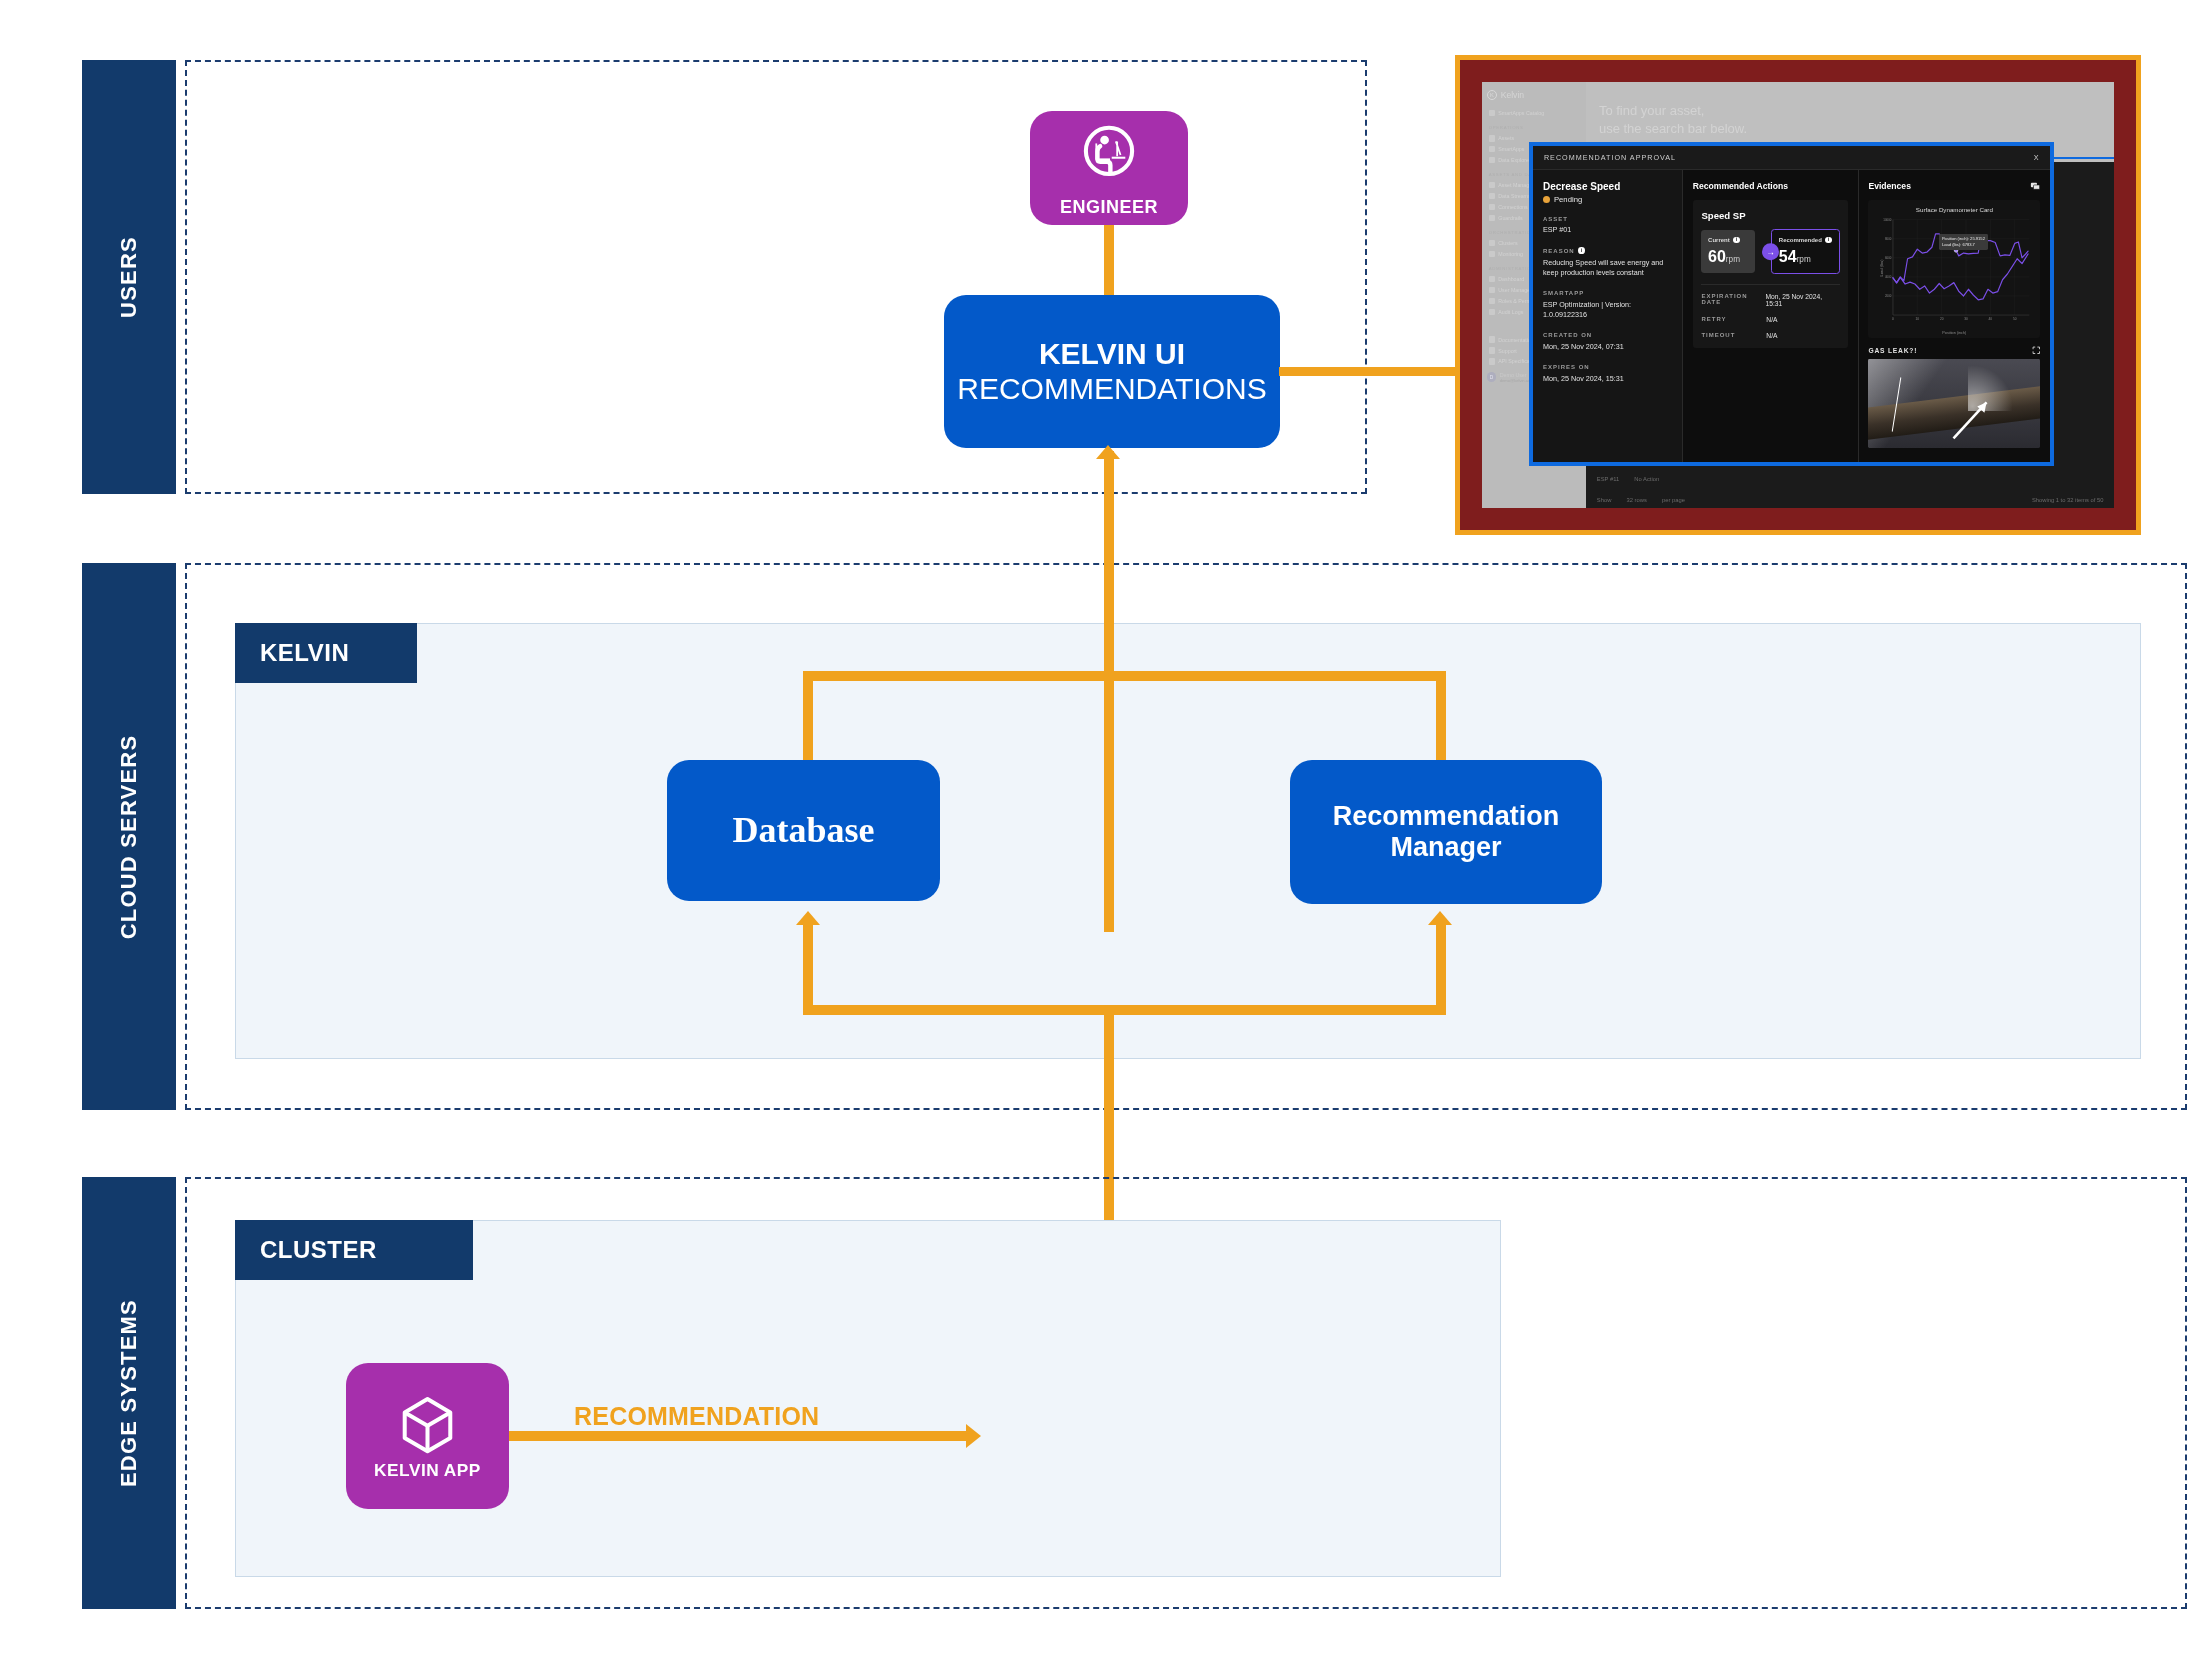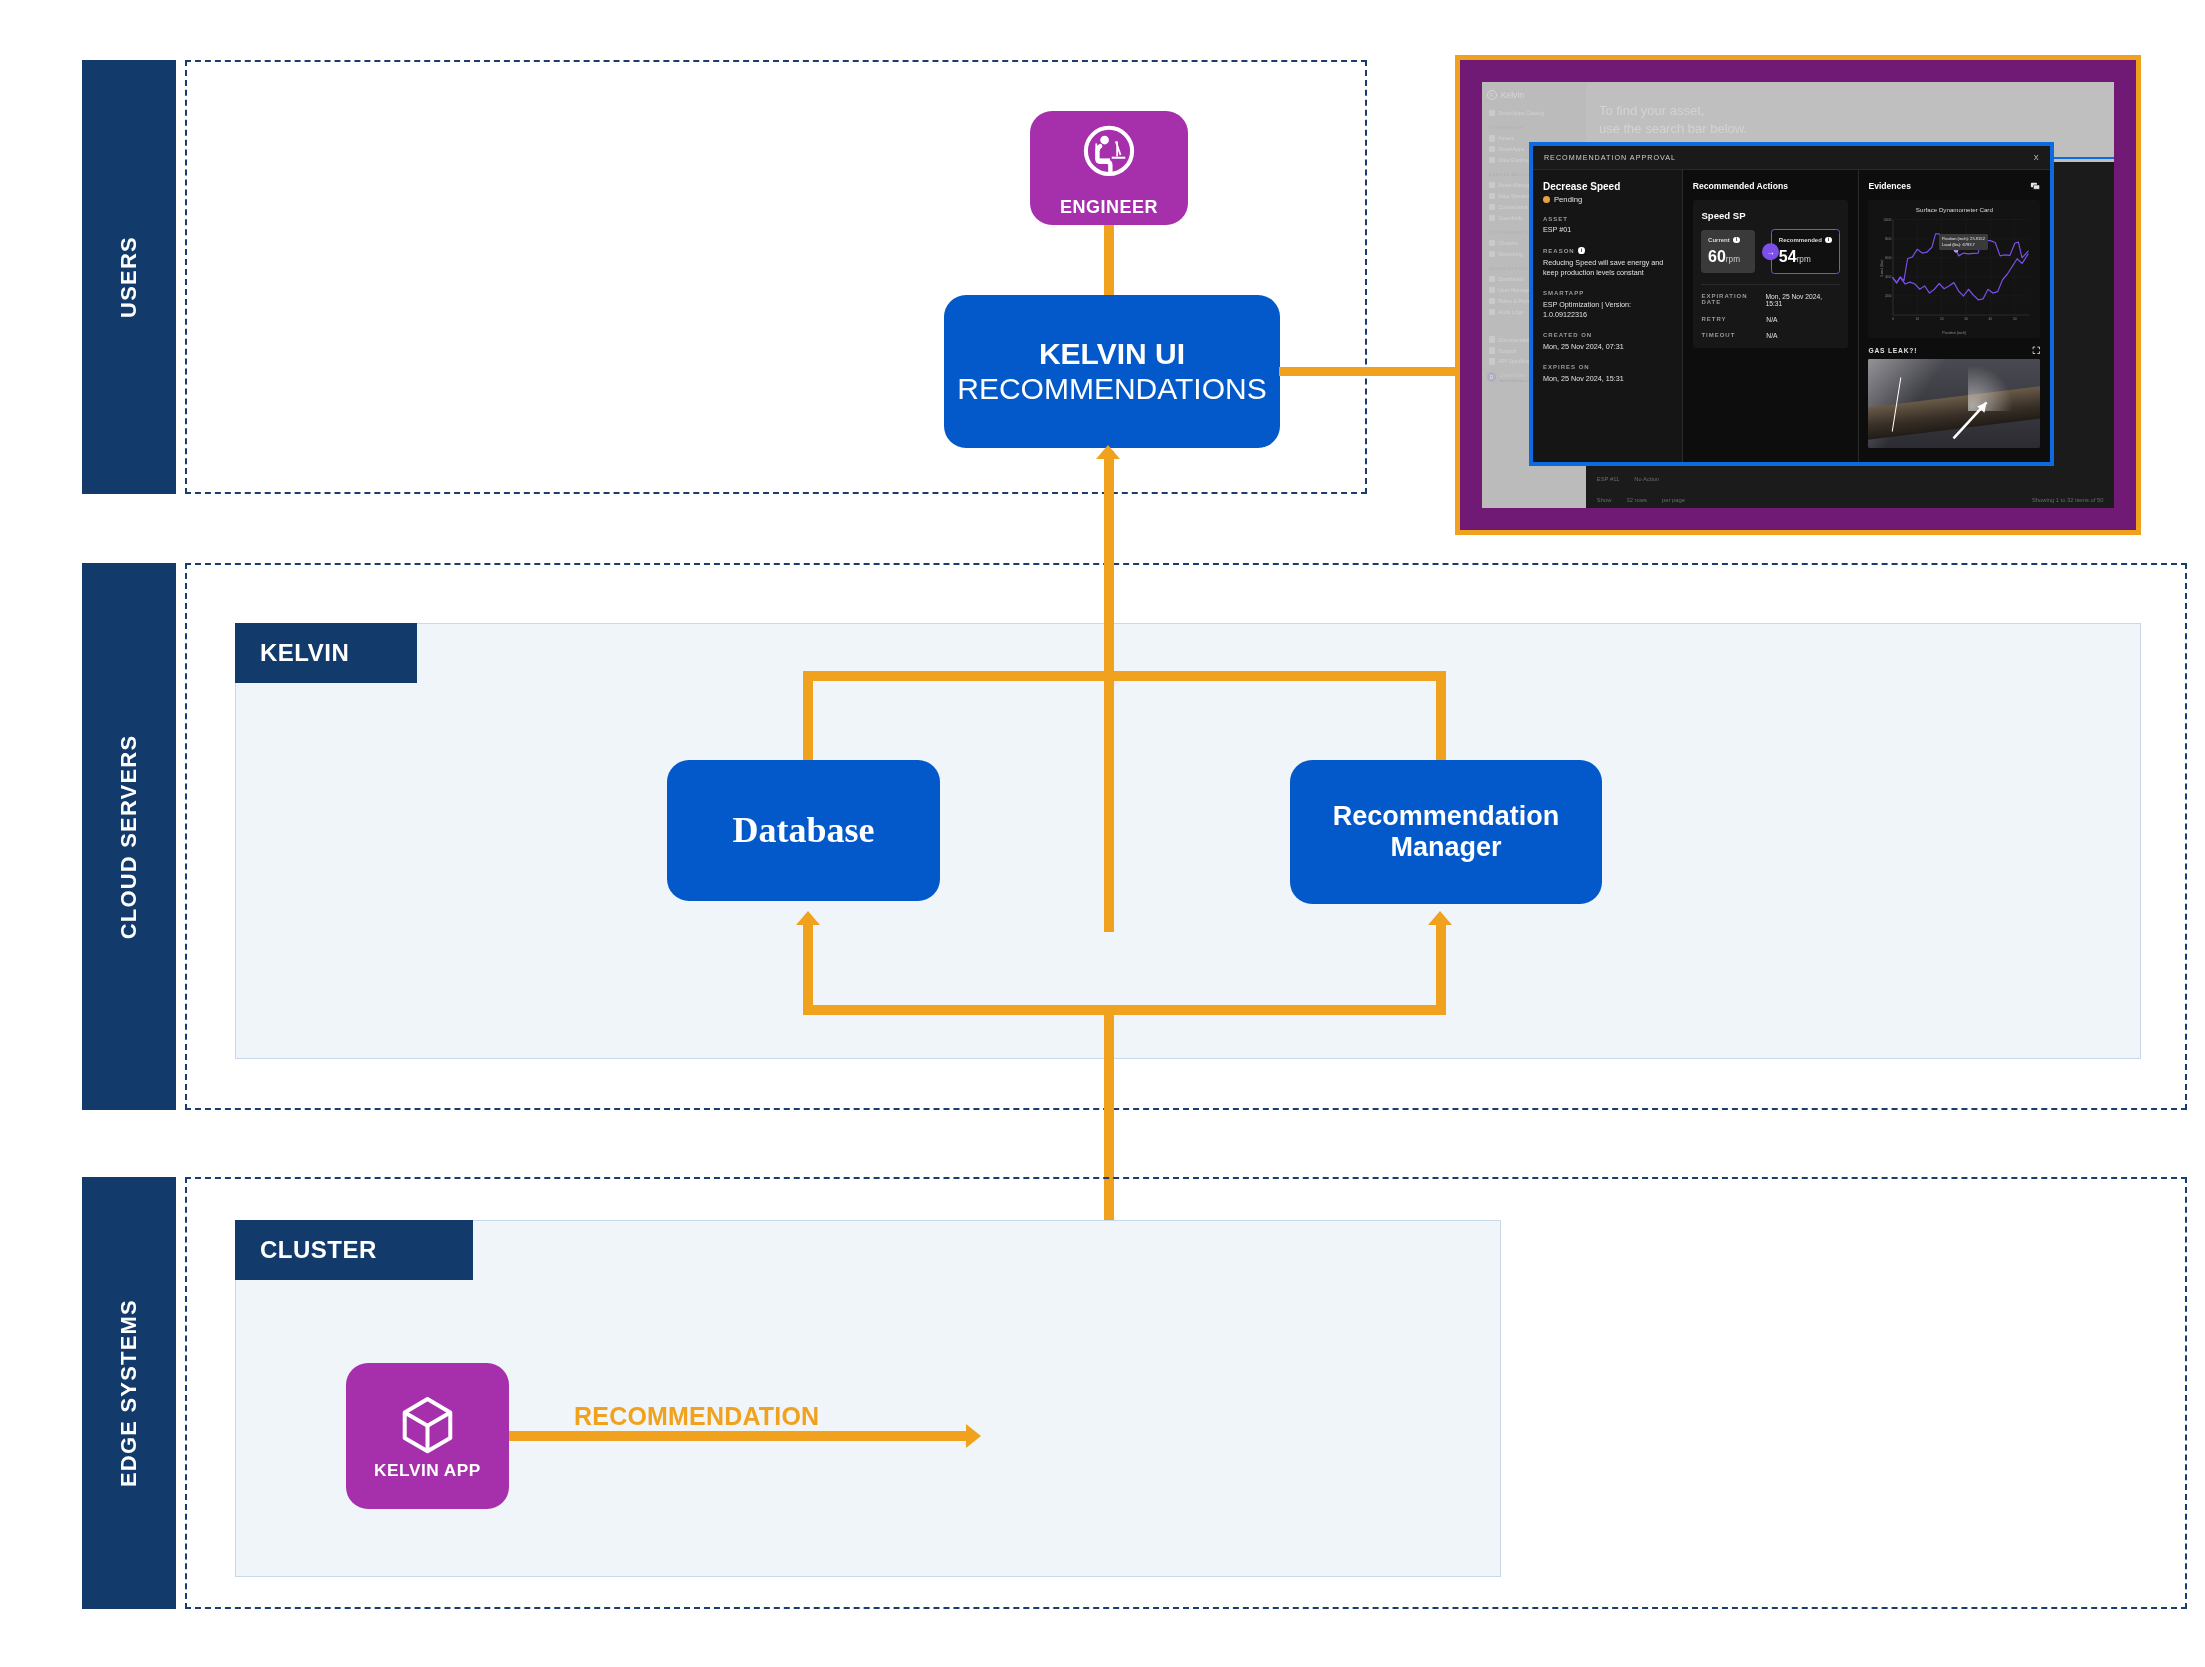--- a/index.html
+++ b/index.html
@@ -95,21 +95,21 @@
     font-weight: bold;
     font-size: 25px;
     letter-spacing: 0.2px;
     white-space: nowrap;
   }
 
   
   .shot-outer {
     position: absolute;
     border: 5.8px solid #F0A21E;
-    background: #701a75;
+    background: #7f1d1d;
     padding: 22px;
   }
   .shot-app {
     position: relative; width: 100%; height: 100%;
     background: #BFBFBF;
     overflow: hidden;
   }
   
   .bg-side {
     position: absolute; left: 0; top: 0; bottom: 0; width: 16.5%;

